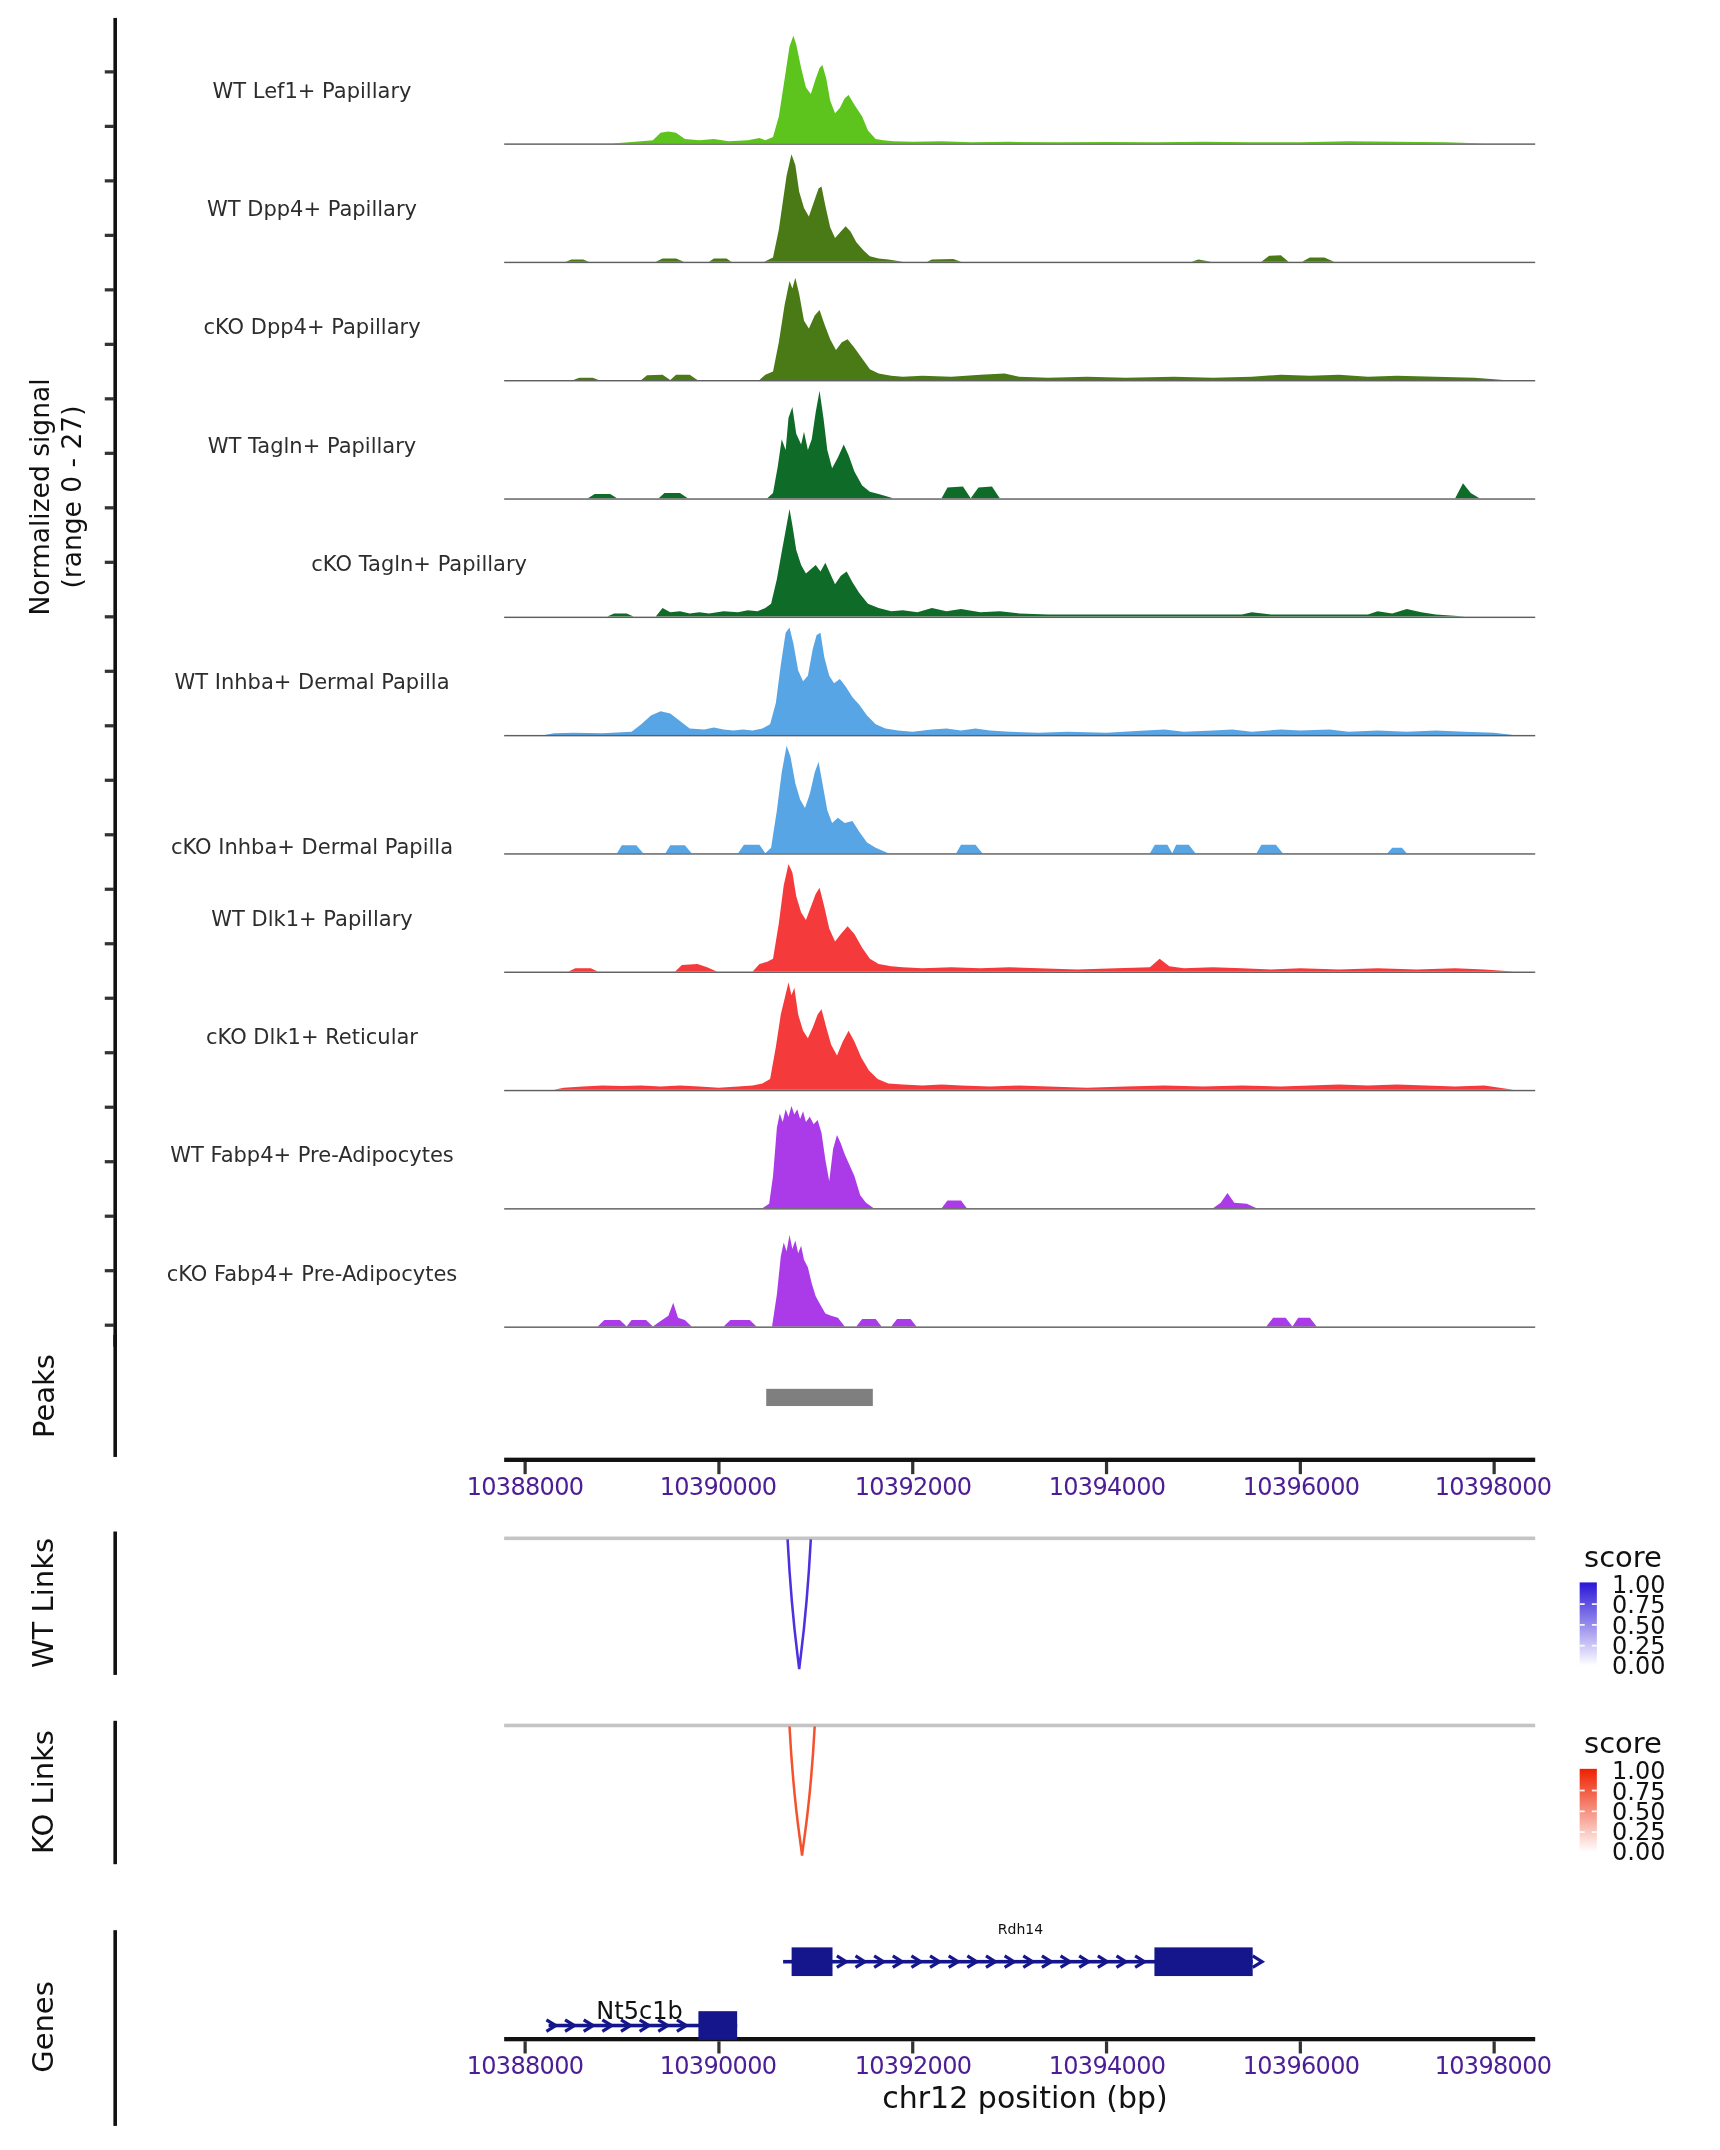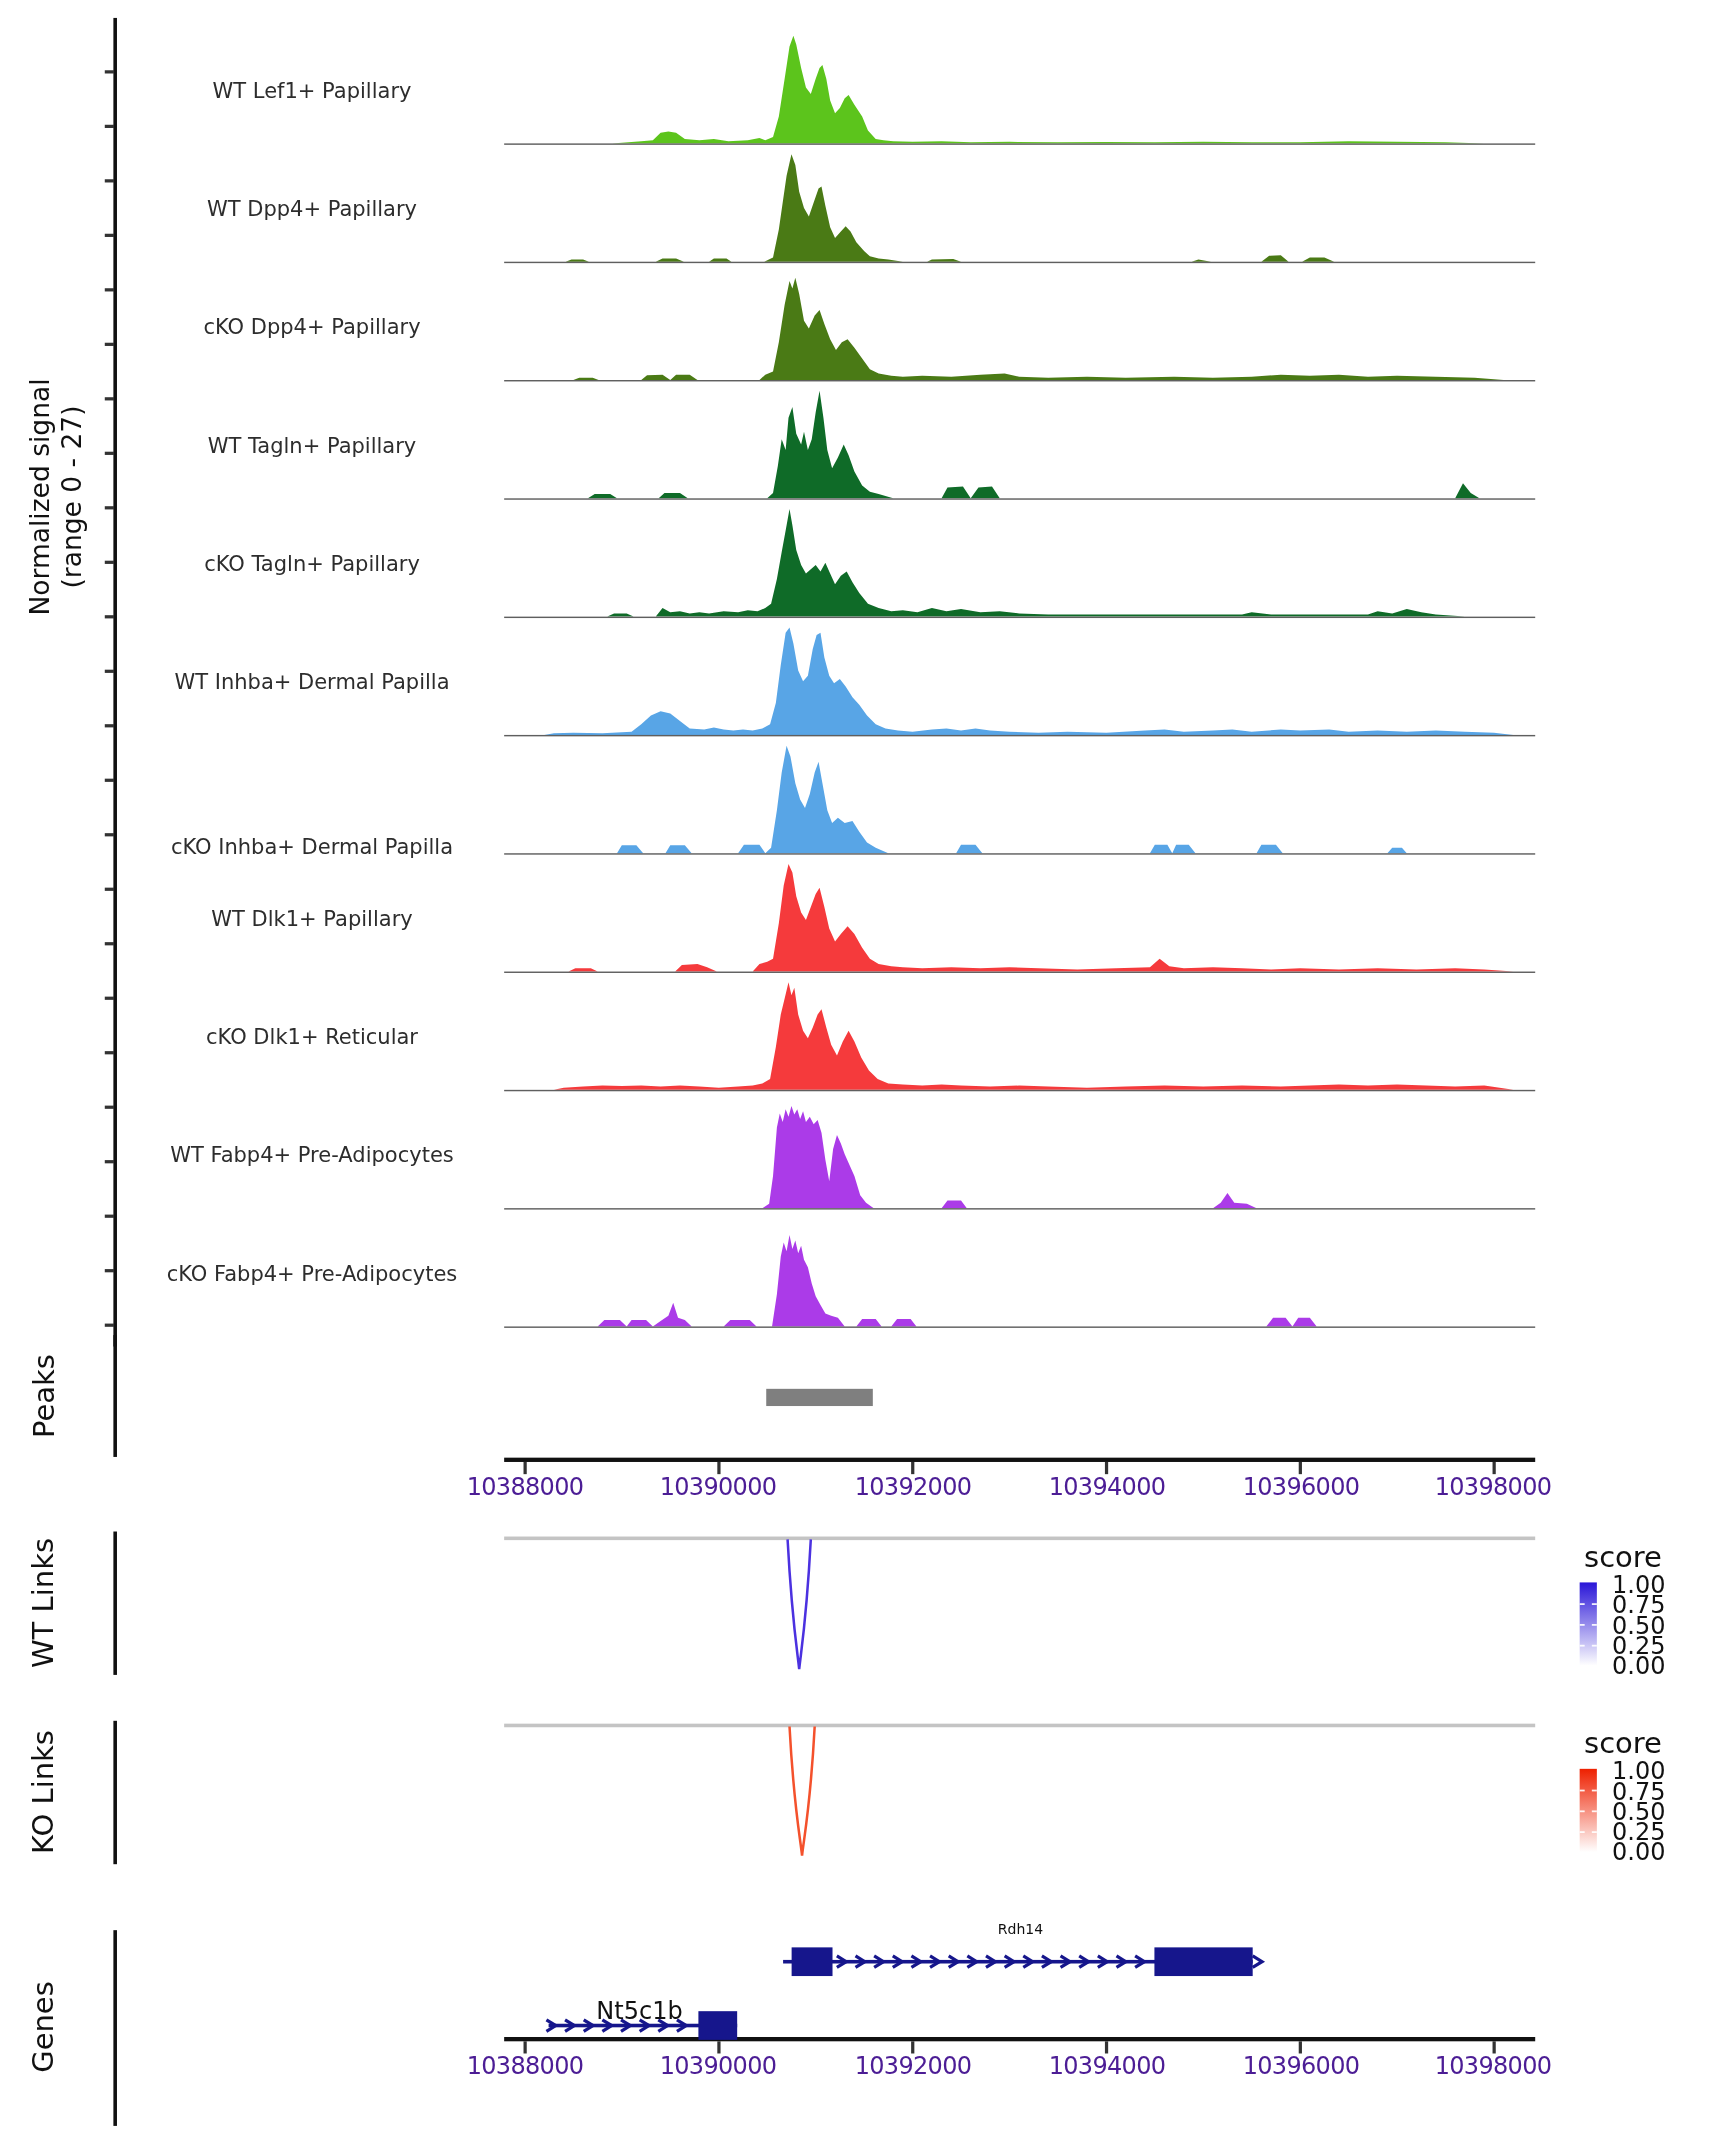--- a/index.html
+++ b/index.html
@@ -197,21 +197,21 @@
 </div>
 <div class="lbl rot section-label" style="left:44px;top:1396px;">Peaks</div>
 <div class="lbl rot section-label" style="left:43px;top:1603px;">WT Links</div>
 <div class="lbl rot section-label" style="left:43px;top:1792px;">KO Links</div>
 <div class="lbl rot section-label" style="left:43px;top:2027px;">Genes</div>
 
 <div class="lbl track-label" style="top:79px;">WT Lef1+ Papillary</div>
 <div class="lbl track-label" style="top:197px;">WT Dpp4+ Papillary</div>
 <div class="lbl track-label" style="top:315px;">cKO Dpp4+ Papillary</div>
 <div class="lbl track-label" style="top:434px;">WT Tagln+ Papillary</div>
-<div class="lbl track-label" style="top:552px;">cKO Tagln+ Papillary</div>
+<div class="lbl track-label" style="top:552px;text-align:right;">cKO Tagln+ Papillary</div>
 <div class="lbl track-label" style="top:670px;">WT Inhba+ Dermal Papilla</div>
 <div class="lbl track-label" style="top:789px;margin-top:46px;">cKO Inhba+ Dermal Papilla</div>
 <div class="lbl track-label" style="top:907px;">WT Dlk1+ Papillary</div>
 <div class="lbl track-label" style="top:1025px;">cKO Dlk1+ Reticular</div>
 <div class="lbl track-label" style="top:1143px;">WT Fabp4+ Pre-Adipocytes</div>
 <div class="lbl track-label" style="top:1262px;">cKO Fabp4+ Pre-Adipocytes</div>
 
 <div class="lbl xtick" style="left:446px;top:1473px;">10388000</div>
 <div class="lbl xtick" style="left:639px;top:1473px;">10390000</div>
 <div class="lbl xtick" style="left:834px;top:1473px;">10392000</div>
@@ -219,20 +219,21 @@
 <div class="lbl xtick" style="left:1222px;top:1473px;">10396000</div>
 <div class="lbl xtick" style="left:1414px;top:1473px;">10398000</div>
 
 <div class="lbl xtick" style="left:446px;top:2052px;">10388000</div>
 <div class="lbl xtick" style="left:639px;top:2052px;">10390000</div>
 <div class="lbl xtick" style="left:834px;top:2052px;">10392000</div>
 <div class="lbl xtick" style="left:1028px;top:2052px;">10394000</div>
 <div class="lbl xtick" style="left:1222px;top:2052px;">10396000</div>
 <div class="lbl xtick" style="left:1414px;top:2052px;">10398000</div>
 
+<div class="lbl xlabel">chr12 position (bp)</div>
 
 <div class="lbl score-title" style="top:1540px;">score</div>
 <div class="lbl leg-lbl" style="top:1571px;">1.00</div>
 <div class="lbl leg-lbl" style="top:1591px;">0.75</div>
 <div class="lbl leg-lbl" style="top:1612px;">0.50</div>
 <div class="lbl leg-lbl" style="top:1632px;">0.25</div>
 <div class="lbl leg-lbl" style="top:1652px;">0.00</div>
 
 <div class="lbl score-title" style="top:1726px;">score</div>
 <div class="lbl leg-lbl" style="top:1757px;">1.00</div>

